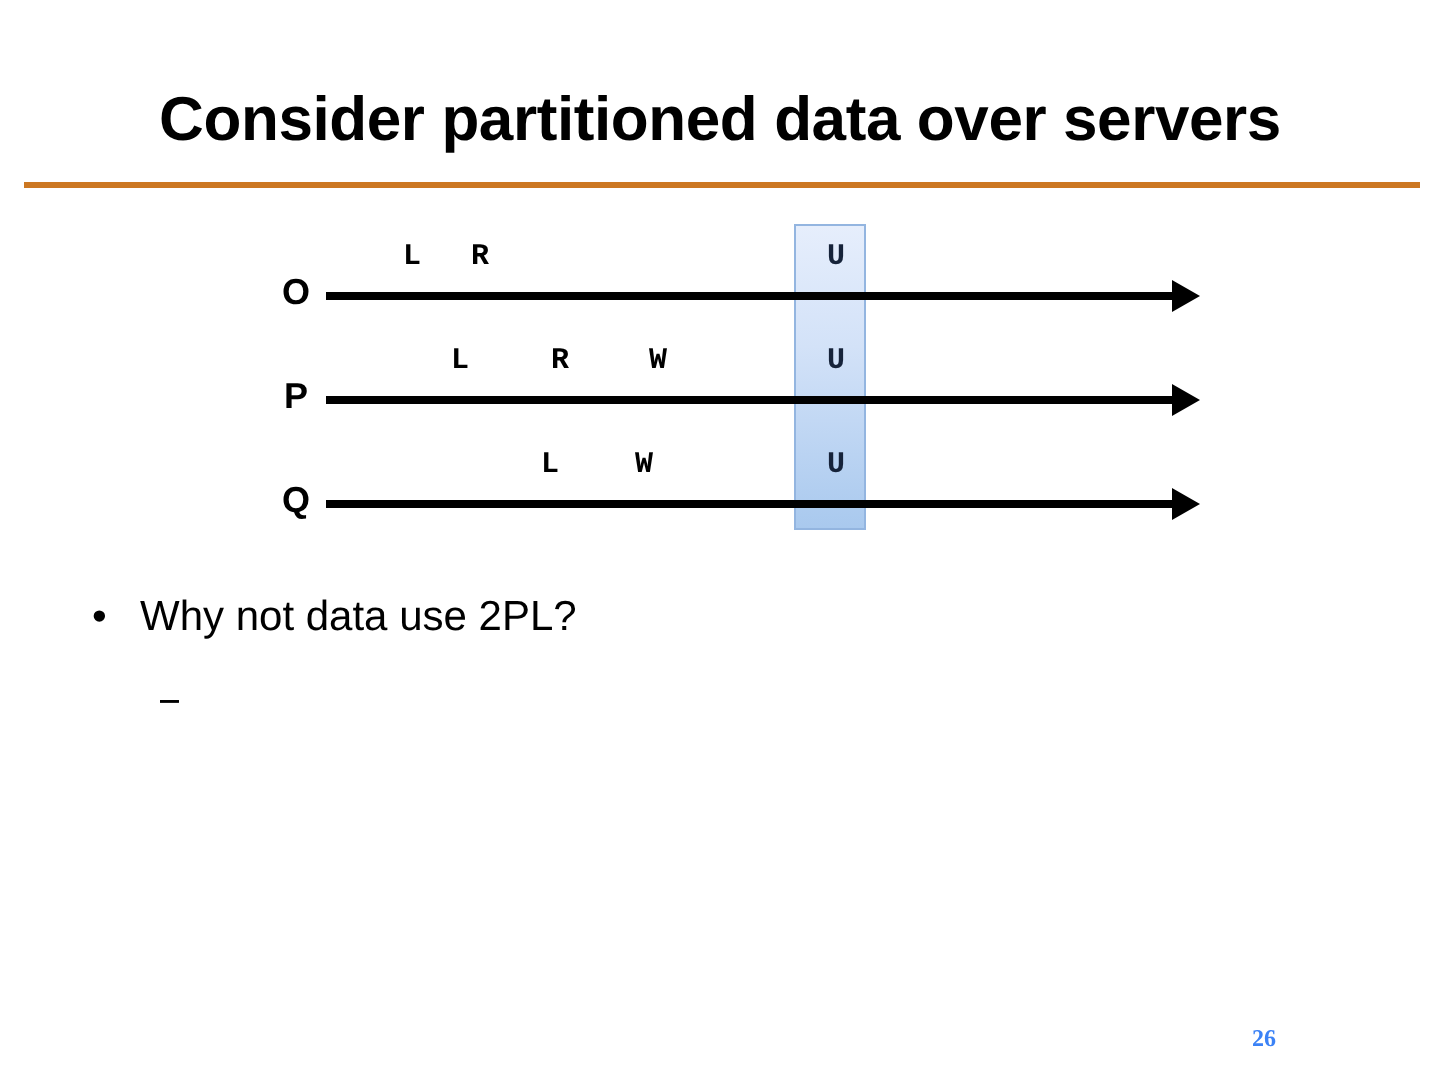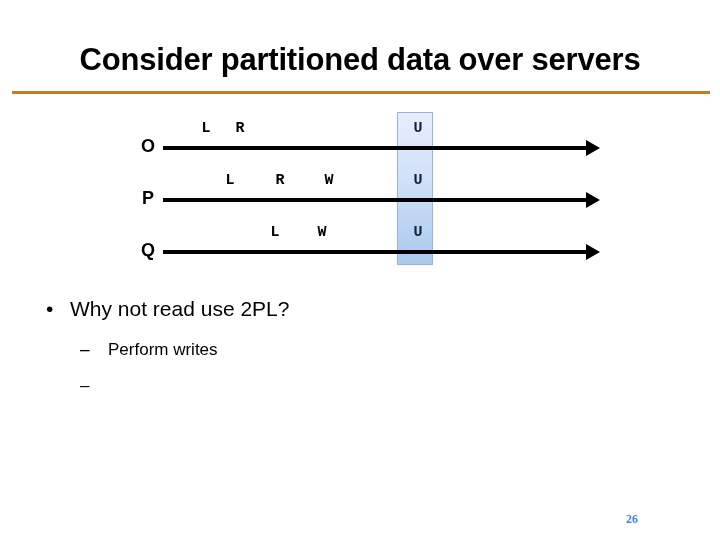--- a/index.html
+++ b/index.html
@@ -212,21 +212,21 @@
           <div class="axis-line"></div>
           <div class="axis-arrow"></div>
           <div class="op" style="left: 266px;">L</div>
           <div class="op" style="left: 313px;">W</div>
           <div class="op unlock" style="left: 409px;">U</div>
         </div>
       </div>
   </div>
 
   <div class="bullets" id="bullets-host">
-      <div class="bullet-l1"><span class="marker">•</span><span>Why not read use 2PL?</span></div>
+      <div class="bullet-l1"><span class="marker">•</span><span>Why not data use 2PL?</span></div>
       <div class="bullet-l2"><span class="marker">–</span></div>
-      <div class="bullet-l2"><span class="marker">–</span><span>Perform writes</span></div>
+      <div class="bullet-l2"><span class="marker">–</span></div>
       <div class="bullet-l2"><span class="marker">–</span></div>
     </div>
 
   <div class="page-number">26</div>
 
 </div>
 
 </body></html>

